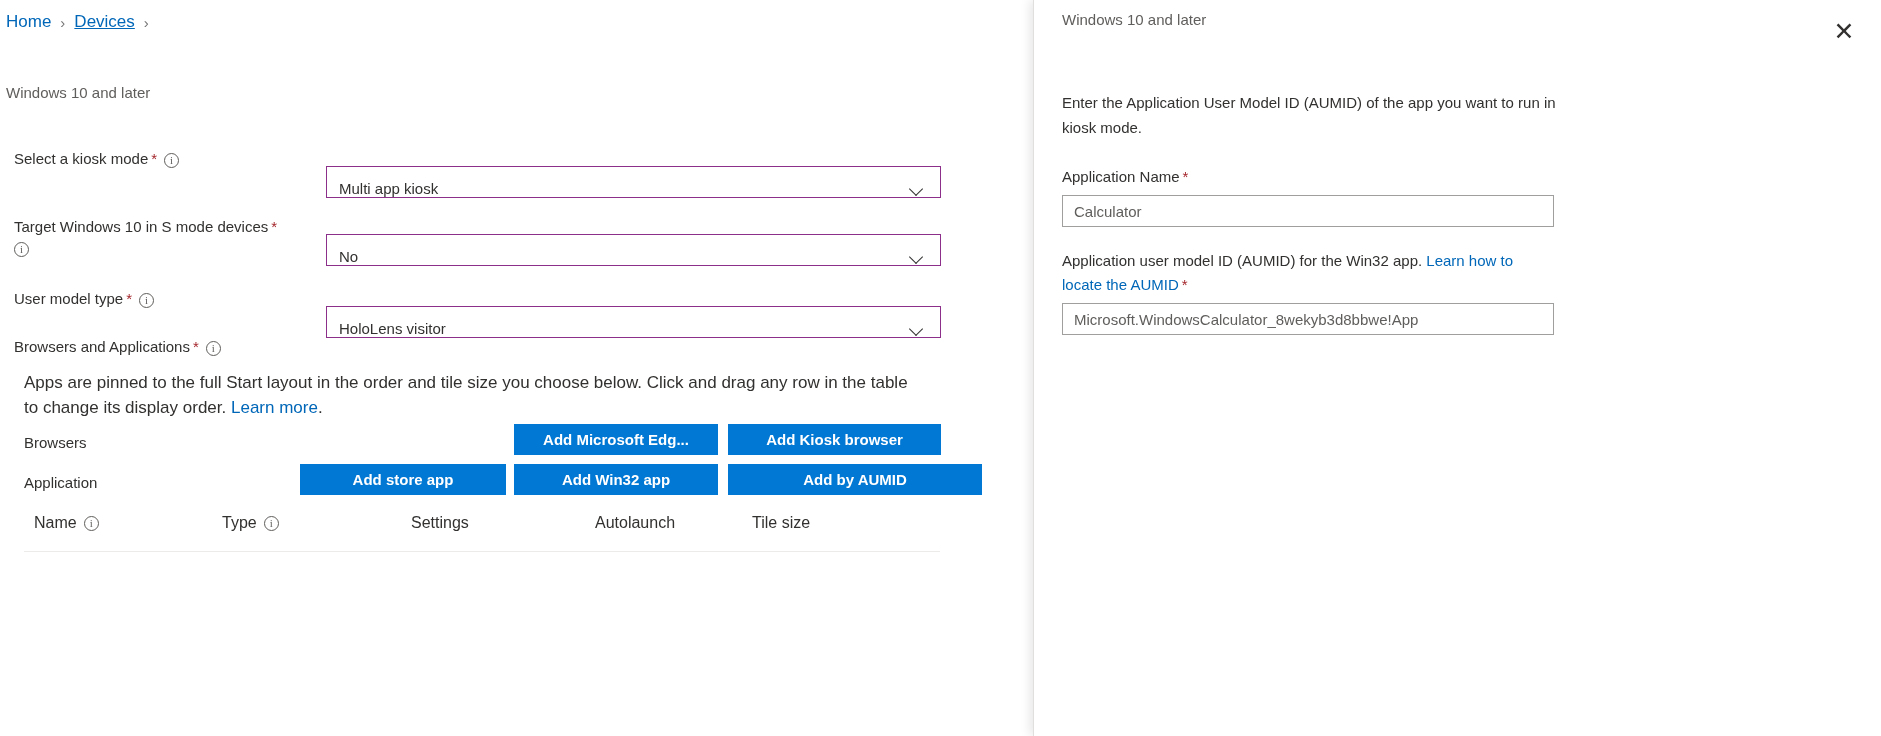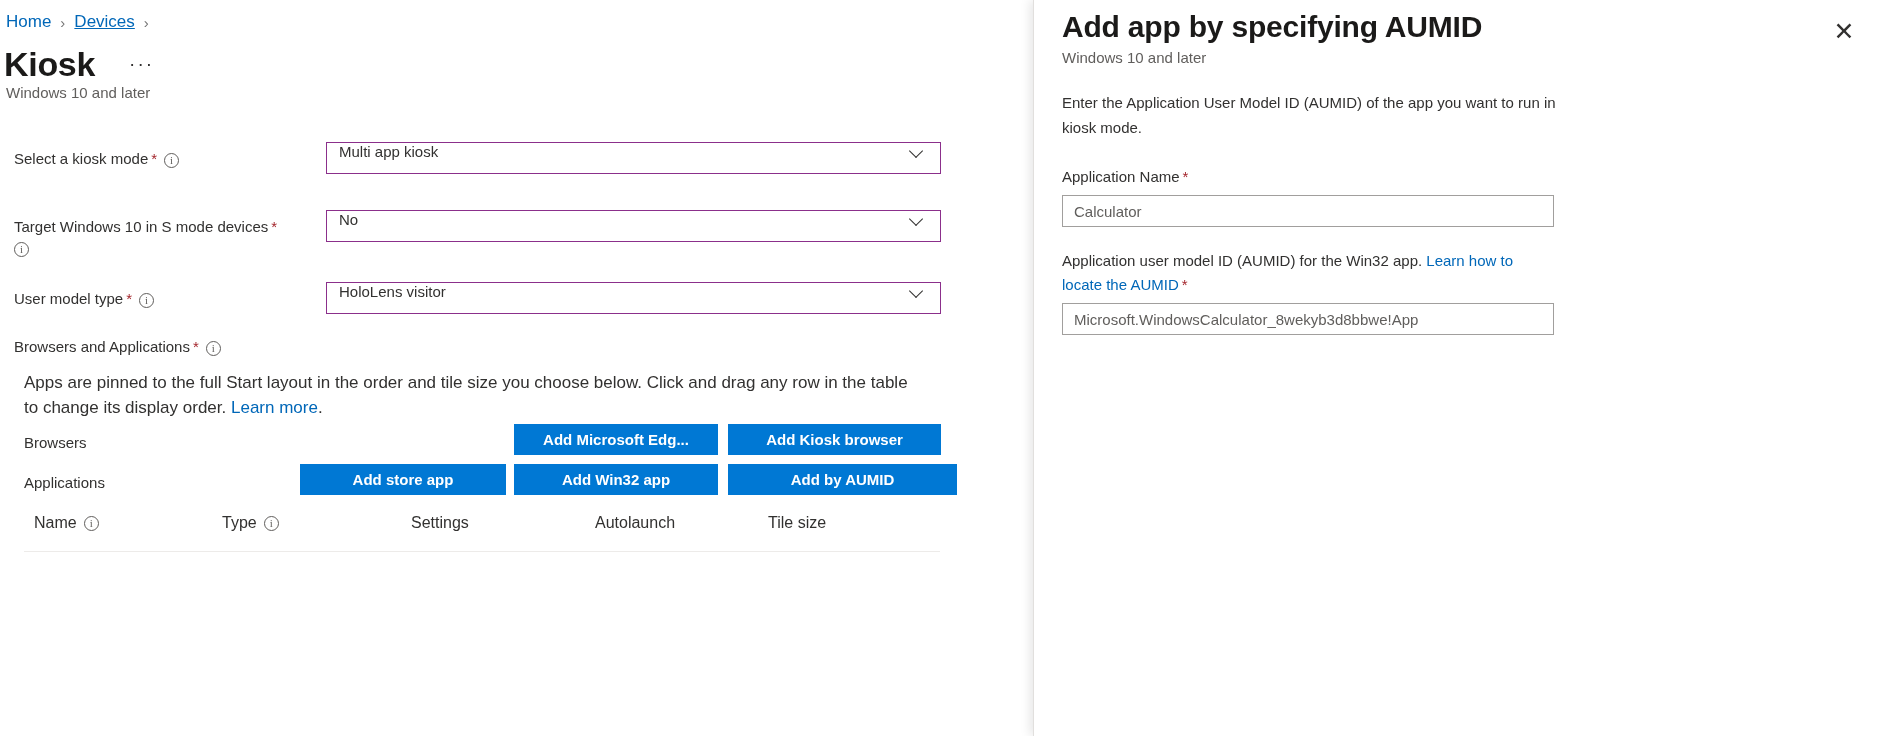--- a/index.html
+++ b/index.html
@@ -61,22 +61,22 @@
     width: 15px; height: 15px; border: 1px solid #605e5c;
     border-radius: 50%; color: #605e5c; font-size: 11px;
     line-height: 13px; text-align: center; margin-left: 7px;
     font-family: "Liberation Serif", serif; cursor: pointer;
   }
 
   .dropdown {
     position: absolute;
     left: 326px; width: 615px; height: 32px;
     border: 1px solid #8a2be2; border-color: #8b2f8b;
-    background: #fff; display: flex; align-items: flex-start;
-    padding: 0 8px 0 12px; cursor: pointer;
+    background: #fff; display: flex; align-items: flex-end;
+    padding: 0 8px 0 12px; cursor: pointer; margin-top: 24px;
   }
   .dropdown .val { font-size: 15px; color: #323130; flex: 1; }
   .chev {
     width: 16px; height: 16px; position: relative; margin-right: 6px;
   }
   .chev::before {
     content: ""; position: absolute; left: 1px; top: 3px;
     width: 9px; height: 9px;
     border-right: 1.6px solid #323130; border-bottom: 1.6px solid #323130;
     transform: rotate(45deg);
@@ -168,24 +168,20 @@
 
   <div class="main">
 
     <div class="breadcrumb">
       <span class="bc-link">Home</span>
       <span class="bc-sep">›</span>
       <span class="bc-link underline">Devices</span>
       <span class="bc-sep">›</span>
     </div>
 
-    <div class="title-row">
-      <div class="page-title">Kiosk</div>
-      <div class="ellipsis-btn">···</div>
-    </div>
     <div class="subtitle">Windows 10 and later</div>
 
     <div class="field-label" style="left:14px; top:148px;">
       <span>Select a kiosk mode</span><span class="req">*</span><span class="info-icon">i</span>
     </div>
     <div class="dropdown" style="top:142px;">
       <span class="val">Multi app kiosk</span>
       <span class="chev"></span>
     </div>
 
@@ -211,45 +207,44 @@
     </div>
 
     <div class="desc">
       <span>Apps are pinned to the full Start layout in the order and tile size you choose below. Click and drag any row in the table to change its display order. </span><a class="link">Learn more</a><span>.</span>
     </div>
 
     <div class="row-label" style="top:434px;">Browsers</div>
     <div class="btn" style="left:728px; top:424px; width:213px;">Add Kiosk browser</div>
     <div class="btn" style="left:514px; top:424px; width:204px;">Add Microsoft Edg...</div>
 
-    <div class="row-label" style="top:474px;">Applications</div>
+    <div class="row-label" style="top:474px;">Application</div>
     <div class="btn" style="left:300px; top:464px; width:206px;">Add store app</div>
     <div class="btn" style="left:514px; top:464px; width:204px;">Add Win32 app</div>
-    <div class="btn" style="left:728px; top:464px; width:229px;">Add by AUMID</div>
+    <div class="btn" style="left:728px; top:464px; width:254px;">Add by AUMID</div>
 
     <div class="table-head">
       <div class="th" style="left:10px;">
         <span>Name</span>
           <span class="info-icon">i</span>
       </div>
       <div class="th" style="left:198px;">
         <span>Type</span>
           <span class="info-icon">i</span>
       </div>
       <div class="th" style="left:387px;">Settings</div>
       <div class="th" style="left:571px;">Autolaunch</div>
-      <div class="th" style="left:728px;margin-left:16px;">Tile size</div>
+      <div class="th" style="left:728px;">Tile size</div>
     </div>
 
   </div>
 
   <div class="panel">
 
     <div class="panel-header">
-      <div class="panel-title">Add app by specifying AUMID</div>
       <div class="panel-sub">Windows 10 and later</div>
     </div>
     <div class="panel-close">✕</div>
 
     <div class="panel-body">
 
       <div class="panel-desc">Enter the Application User Model ID (AUMID) of the app you want to run in kiosk mode.</div>
 
       <div style="margin-top:25px;">
         <div class="panel-field-label">

